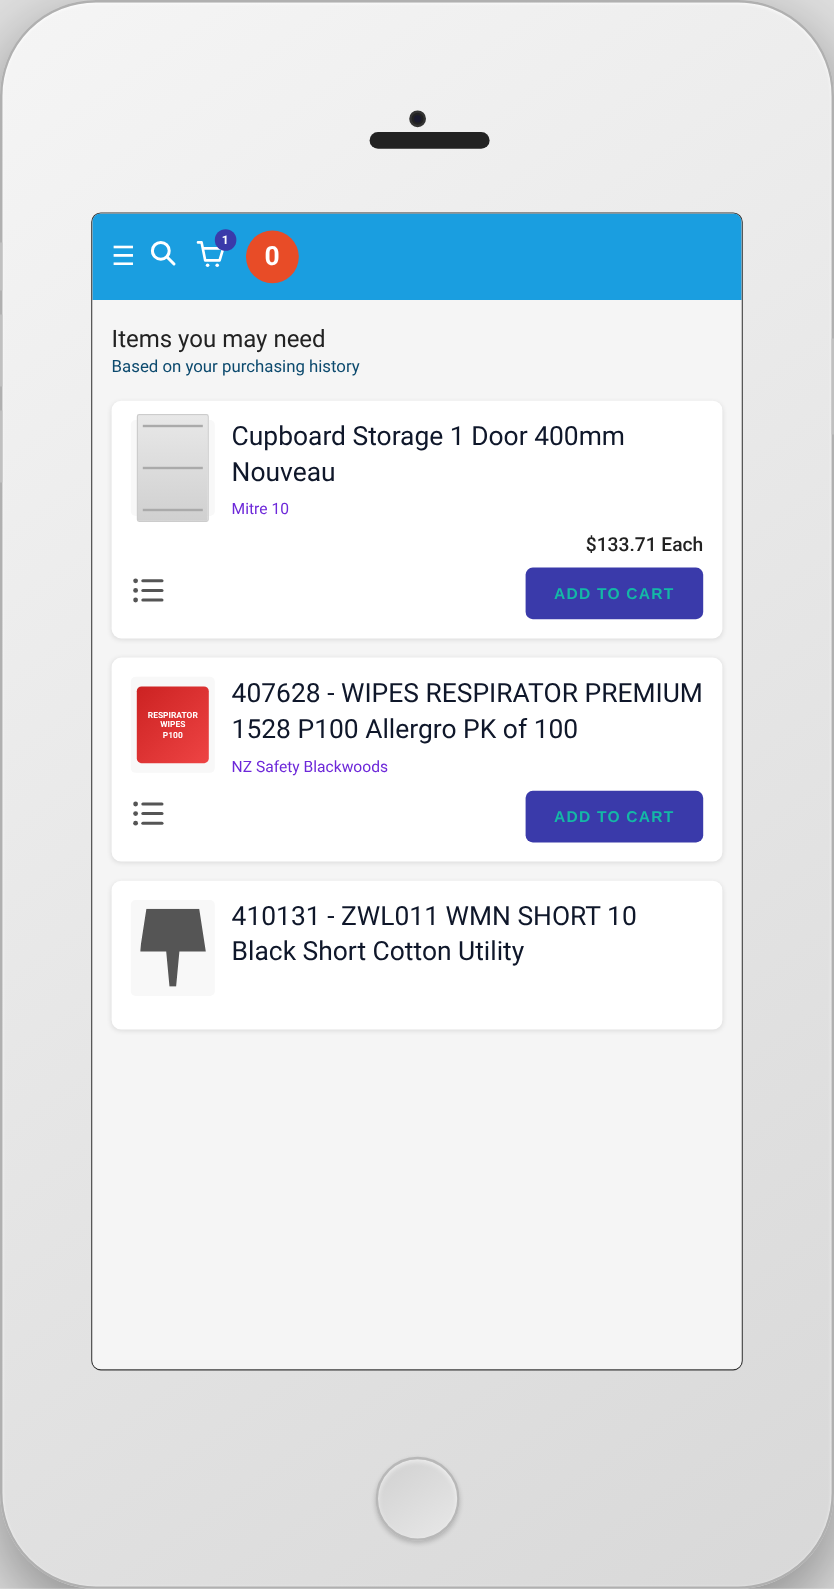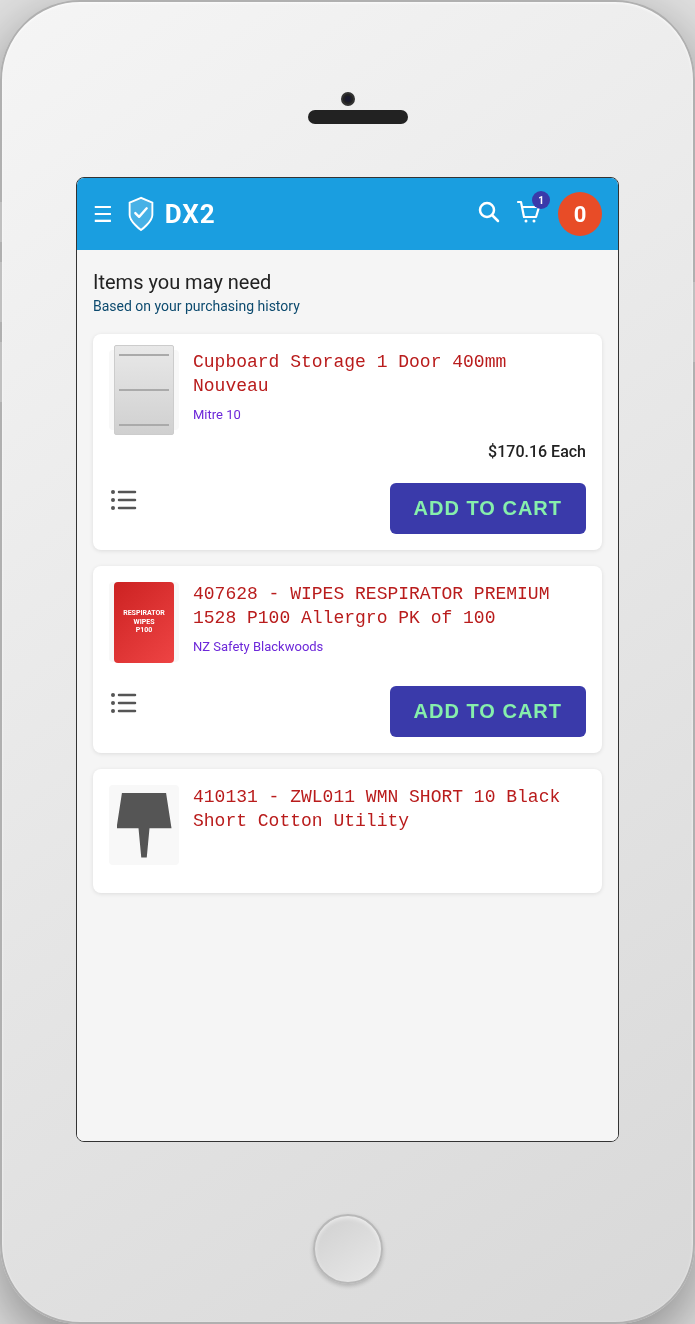--- a/index.html
+++ b/index.html
@@ -255,26 +255,25 @@
       justify-content: center;
       background: #f8f8f8;
       border-radius: 4px;
     }
 
     .product-info {
       flex: 1;
     }
 
     .product-name {
-      font-size: 18px;
+      font-size: 22px;
       font-weight: 400;
-      color: #b91c1c;
+      color: #0f172a;
       line-height: 1.35;
       margin-bottom: 8px;
-      font-family: Liberation Mono, monospace;
     }
 
     .product-supplier {
       font-size: 13px;
       color: #6d28d9;
     }
 
     .product-bottom {
       display: flex;
       align-items: center;
@@ -291,30 +290,29 @@
     }
 
     .list-icon {
       color: #555;
       font-size: 20px;
       cursor: pointer;
     }
 
     .add-to-cart-btn {
       background: #3a3aaa;
-      color: #86efac;
-      font-size: 20px;
+      color: #14b8a6;
+      font-size: 13px;
       font-weight: 700;
       letter-spacing: 1px;
       padding: 14px 24px;
       border: none;
       border-radius: 6px;
       cursor: pointer;
       text-transform: uppercase;
-      margin-top: 12px;
     }
 
     
     .cupboard-img {
       width: 60px;
       height: 90px;
       background: linear-gradient(to bottom, #e8e8e8, #d0d0d0);
       border: 1px solid #ccc;
       border-radius: 2px;
       position: relative;
@@ -325,21 +323,21 @@
     }
     .cupboard-shelf {
       height: 2px;
       background: #aaa;
       margin: 4px 0;
     }
 
     
     .wipes-img {
       width: 60px;
-      height: 81px;
+      height: 64px;
       background: linear-gradient(135deg, #cc2222, #ee4444);
       border-radius: 4px;
       position: relative;
       display: flex;
       align-items: center;
       justify-content: center;
       color: white;
       font-size: 7px;
       font-weight: bold;
       text-align: center;
@@ -366,27 +364,20 @@
   <div class="btn-side-left-2"></div>
   <div class="btn-side-left-3"></div>
   <div class="btn-side-right"></div>
   <div class="home-button"></div>
 
   <div class="phone-screen">
 
     <div class="header">
       <div class="hamburger-icon">☰</div>
 
-      <div class="logo-container">
-        <svg class="logo-shield" viewBox="0 0 32 38" fill="none" xmlns="http://www.w3.org/2000/svg">
-          <path d="M16 2L4 7V20C4 27 16 36 16 36C16 36 28 27 28 20V7L16 2Z" fill="white" fill-opacity="0.2" stroke="white" stroke-width="2"></path>
-          <path d="M10 18L14 22L22 13" stroke="white" stroke-width="2.5" stroke-linecap="round" stroke-linejoin="round"></path>
-        </svg>
-        <span class="logo-text">DX2</span>
-      </div>
 
       <div class="header-right">
         <div class="search-icon">
           <svg width="22" height="22" viewBox="0 0 22 22" fill="none" xmlns="http://www.w3.org/2000/svg">
             <circle cx="9" cy="9" r="7" stroke="white" stroke-width="2.5"></circle>
             <line x1="14" y1="14" x2="20" y2="20" stroke="white" stroke-width="2.5" stroke-linecap="round"></line>
           </svg>
         </div>
         <div class="cart-container">
           <svg class="cart-icon" width="26" height="26" viewBox="0 0 26 26" fill="none">
@@ -411,21 +402,21 @@
               <div class="cupboard-shelf"></div>
               <div class="cupboard-shelf"></div>
               <div class="cupboard-shelf"></div>
             </div>
           </div>
           <div class="product-info">
             <div class="product-name">Cupboard Storage 1 Door 400mm Nouveau</div>
             <div class="product-supplier">Mitre 10</div>
           </div>
         </div>
-        <div class="product-price-row">$170.16 Each</div>
+        <div class="product-price-row">$133.71 Each</div>
         <div class="product-bottom">
           <div class="list-icon">
             <svg width="28" height="24" viewBox="0 0 28 24" fill="none">
               <line x1="10" y1="4" x2="26" y2="4" stroke="#555" stroke-width="2.5" stroke-linecap="round"></line>
               <line x1="10" y1="12" x2="26" y2="12" stroke="#555" stroke-width="2.5" stroke-linecap="round"></line>
               <line x1="10" y1="20" x2="26" y2="20" stroke="#555" stroke-width="2.5" stroke-linecap="round"></line>
               <circle cx="4" cy="4" r="2" fill="#555"></circle>
               <circle cx="4" cy="12" r="2" fill="#555"></circle>
               <circle cx="4" cy="20" r="2" fill="#555"></circle>
             </svg>

